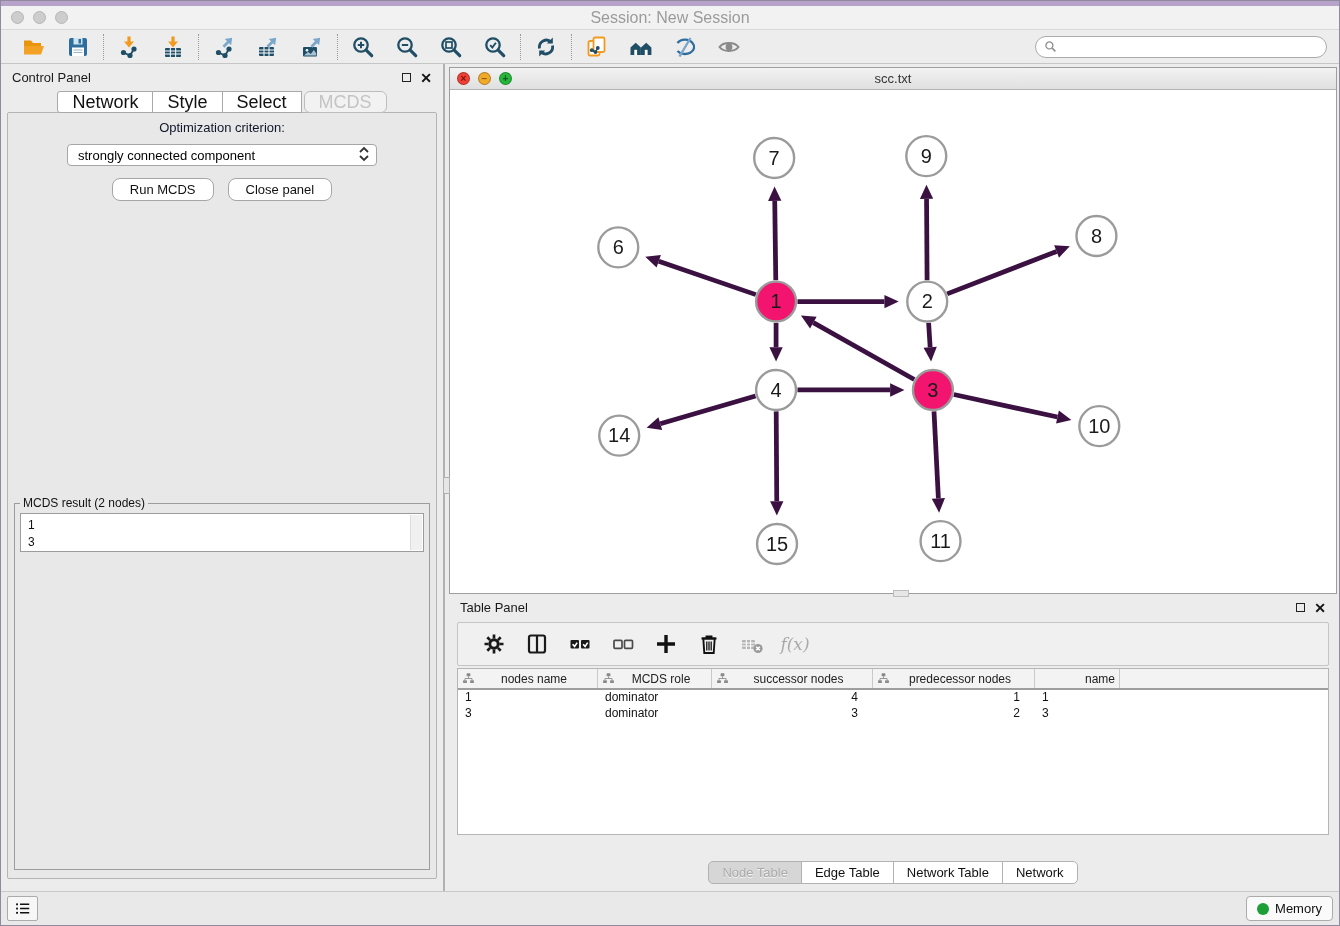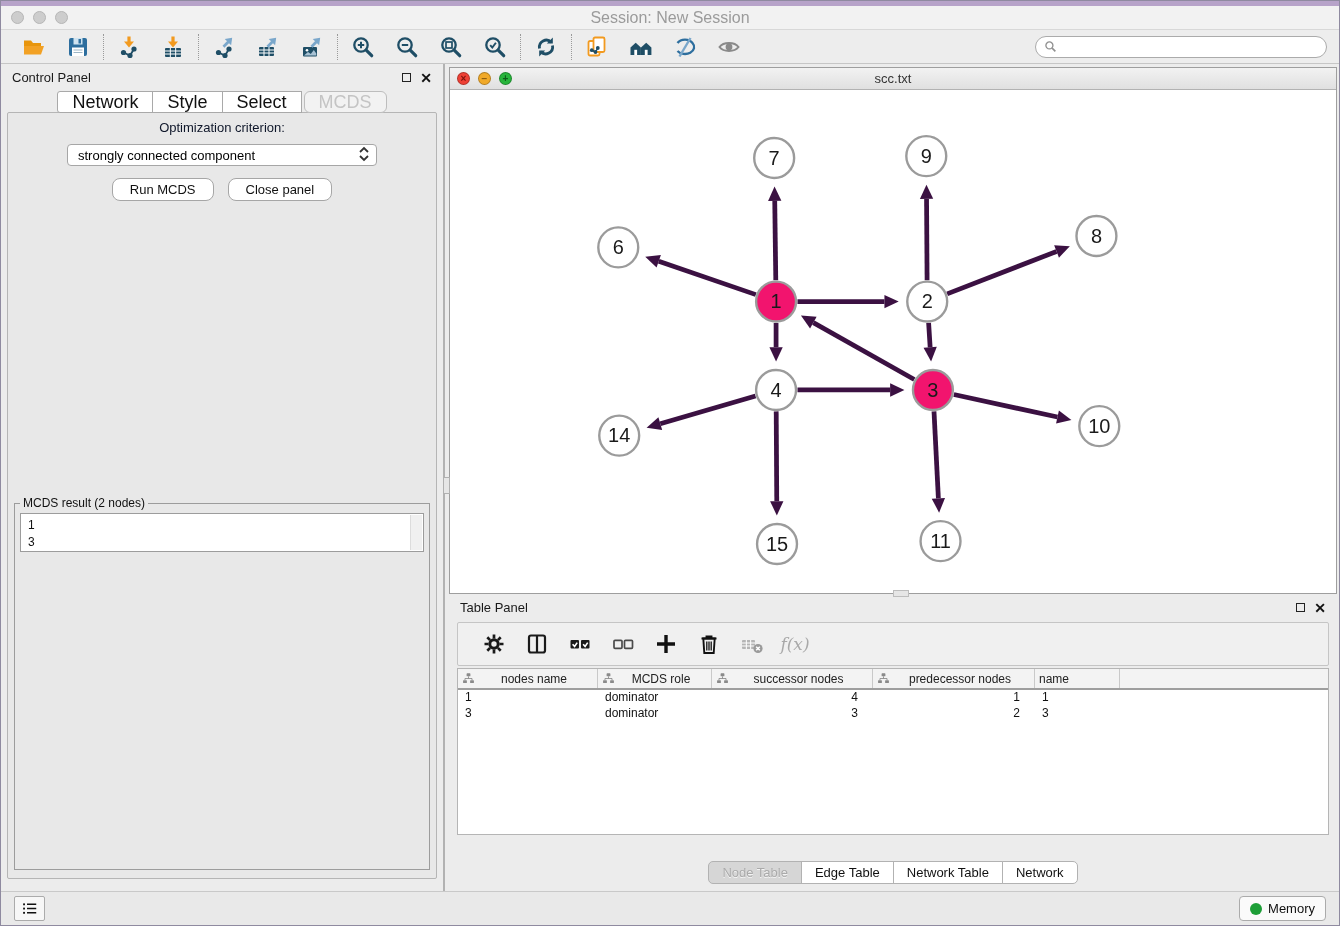--- a/index.html
+++ b/index.html
@@ -84,34 +84,34 @@
   .tp-toolbar { margin:1px 8px 0; height:44px; flex:none; border:1px solid #c5c5c5; background:#f0f0f0;
                 border-radius:2px; display:flex; align-items:center; gap:19px; padding:0 24px; }
   .tp-toolbar .tbtn { width:24px; }
   .fx-label { font-size:17px; font-style:italic; font-family:"DejaVu Serif", serif; color:#a9a9a9; }
   .tp-table { margin:2px 8px 0; flex:1; min-height:0; background:#fff; border:1px solid #b5b5b5; overflow:hidden;}
   .tp-header { display:flex; height:21px; background:#f3f3f3; border-bottom:2px solid #9e9e9e; }
   .th { display:flex; align-items:center; padding:0 4px; border-right:1px solid #c9c9c9;
         font-size:12px; color:#222; overflow:hidden; flex:none; }
   .th .tree { width:13px; height:13px; flex:none; }
   .th span { flex:1; text-align:center; white-space:nowrap; }
-  .th.no-icon span { text-align:left; }
+  .th.no-icon span { text-align:right; }
   .tp-row { display:flex; height:16px; font-size:12px; color:#111; }
   .td { flex:none; padding:0 10px 0 7px; white-space:nowrap; overflow:hidden; }
   .td.right { text-align:right; padding-right:15px; }
   .tp-tabs { height:23px; flex:none; margin:26px 0 7px; display:flex; justify-content:center; }
   .btab { background:#fff; border:1px solid #b2b2b2; font-size:13px; line-height:21px; padding:0 13px;
           margin-left:-1px; color:#111; cursor:default;}
   .btab:first-child { border-top-left-radius:5px; border-bottom-left-radius:5px; margin-left:0; }
   .btab:last-child { border-top-right-radius:5px; border-bottom-right-radius:5px; }
   .btab.active { background:#d6d6d6; color:#aaaaaa; text-shadow:0 1px 0 #f4f4f4; }
 
   
   .statusbar { height:34px; flex:none; background:#e9e9e9; border-top:1px solid #c9c9c9;
-               display:flex; align-items:center; justify-content:space-between; padding:0 13px; }
+               display:flex; align-items:center; justify-content:space-between; padding:0 6px; }
   .sb-left { width:31px; height:25px; background:#f7f7f7; border:1px solid #ababab; border-radius:2px;
              display:flex; align-items:center; justify-content:center; }
   .sb-left svg { width:17px; height:17px; }
   .sb-mem { height:25px; background:#fafafa; border:1px solid #ababab; border-radius:4px;
             display:flex; align-items:center; gap:6px; padding:0 10px; font-size:13px; font-family:inherit; color:#111;}
   .mem-dot { width:12px; height:12px; border-radius:50%; }
 </style>
 </head>
 <body>
 

